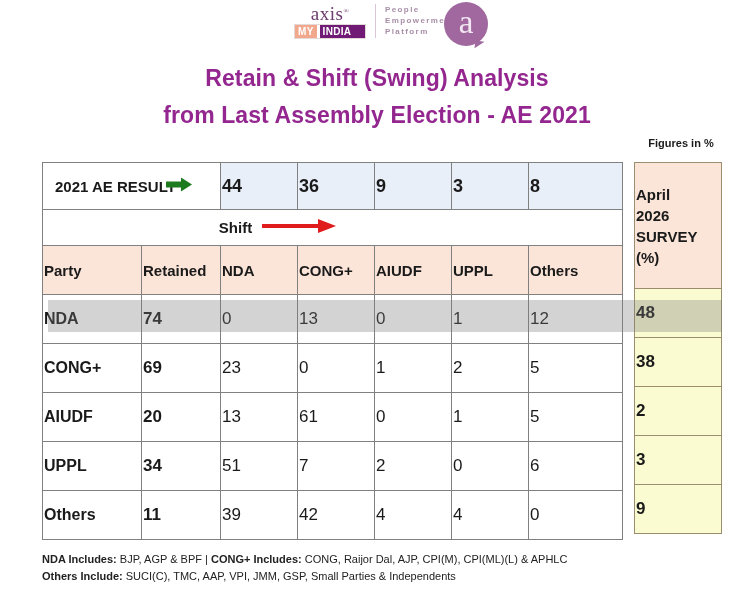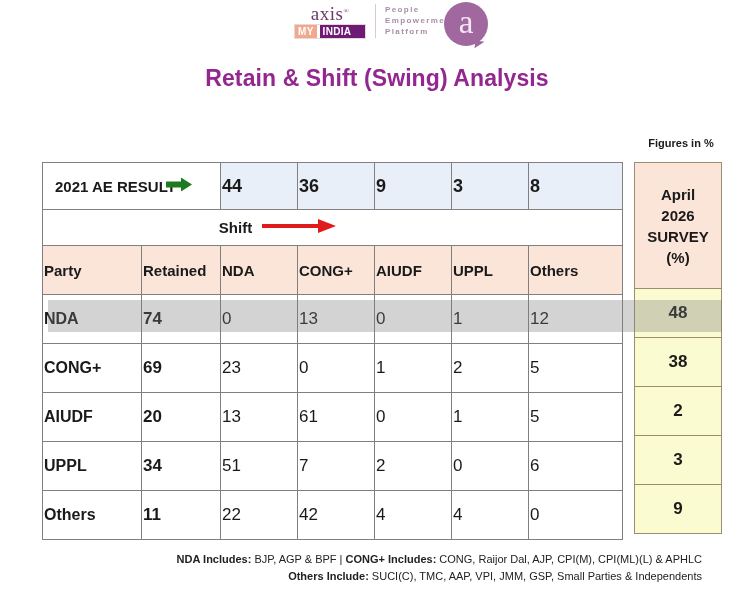--- a/index.html
+++ b/index.html
@@ -216,21 +216,20 @@
   
   .survey-table {
     position: absolute;
     left: 634px; top: 162px;
     width: 88px;
     border-collapse: collapse;
     table-layout: fixed;
   }
   .survey-table td {
     border: 1px solid #9b8e6e;
-    text-align: center;
     vertical-align: middle;
     color: #1a1a1a;
   }
   .survey-head {
     height: 123px;
     background: #fbe5d9;
     font-size: 15px;
     font-weight: bold;
     line-height: 21px;
   }
@@ -251,21 +250,20 @@
   }
 
   
   .footnotes {
     position: absolute;
     left: 42px; top: 551px;
     width: 660px;
     font-size: 11px;
     line-height: 17px;
     color: #222222;
-    text-align: right;
   }
   .footnotes b { font-weight: bold; }
 </style>
 </head>
 <body>
 
 <div class="logo-bar">
   <div class="logo-group">
     <div class="axis-block">
       <div class="axis-word"><span>axis</span><span class="reg">®</span></div>
@@ -285,20 +283,21 @@
   <div class="speech-logo">
     <div class="speech-circle">
       <span class="glyph">a</span>
       <span class="speech-tail"></span>
     </div>
   </div>
 </div>
 
 <div class="title-block">
   <div class="title-line">Retain &amp; Shift (Swing) Analysis</div>
+  <div class="title-line">from Last Assembly Election - AE 2021</div>
 </div>
 
 <div class="figures-label">Figures in %</div>
 
 <table class="main-table">
   <colgroup>
     <col class="c-party">
       <col class="c-retained">
       <col class="c-nda">
     <col class="c-cong">
@@ -376,21 +375,21 @@
       <td class="retain-cell">34</td>
       <td>51</td>
       <td>7</td>
       <td>2</td>
       <td>0</td>
       <td>6</td>
     </tr>
     <tr class="row-data">
       <td class="party-cell">Others</td>
       <td class="retain-cell">11</td>
-      <td>22</td>
+      <td>39</td>
       <td>42</td>
       <td>4</td>
       <td>4</td>
       <td>0</td>
     </tr>
   </tbody>
 </table>
 
 <table class="survey-table">
   <tbody>

